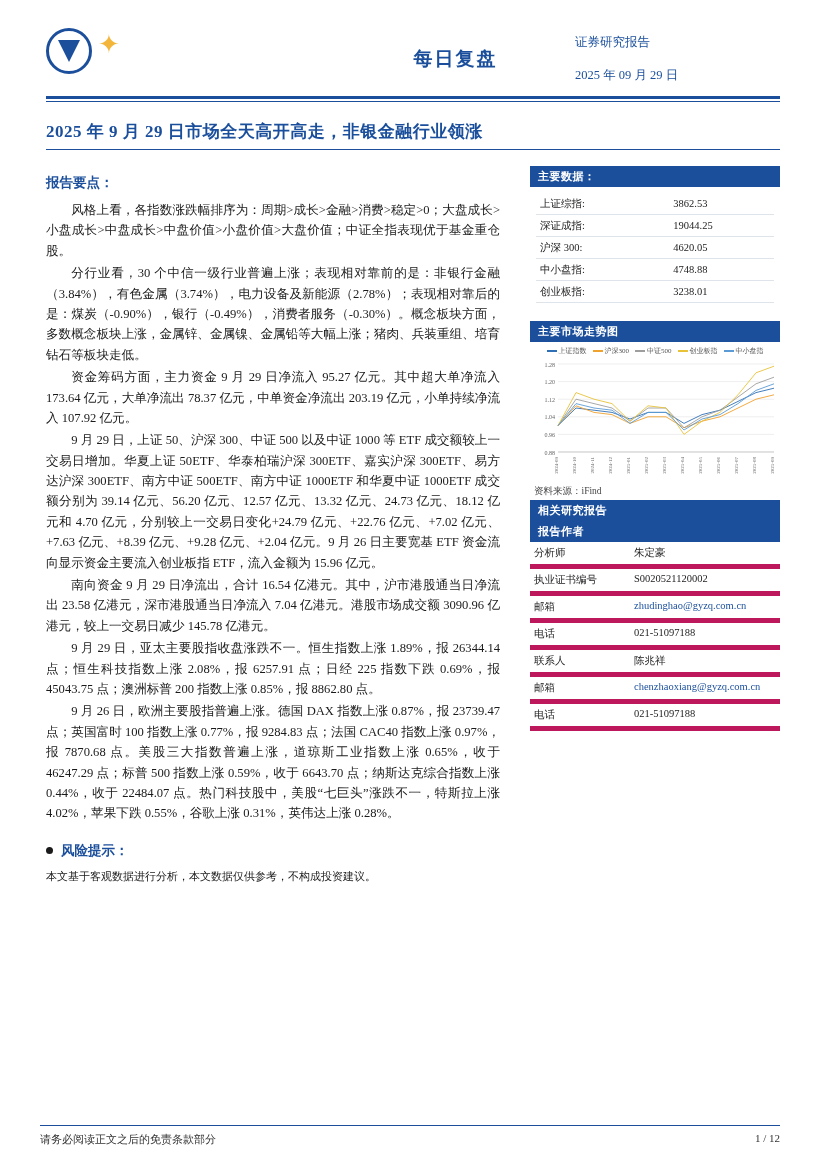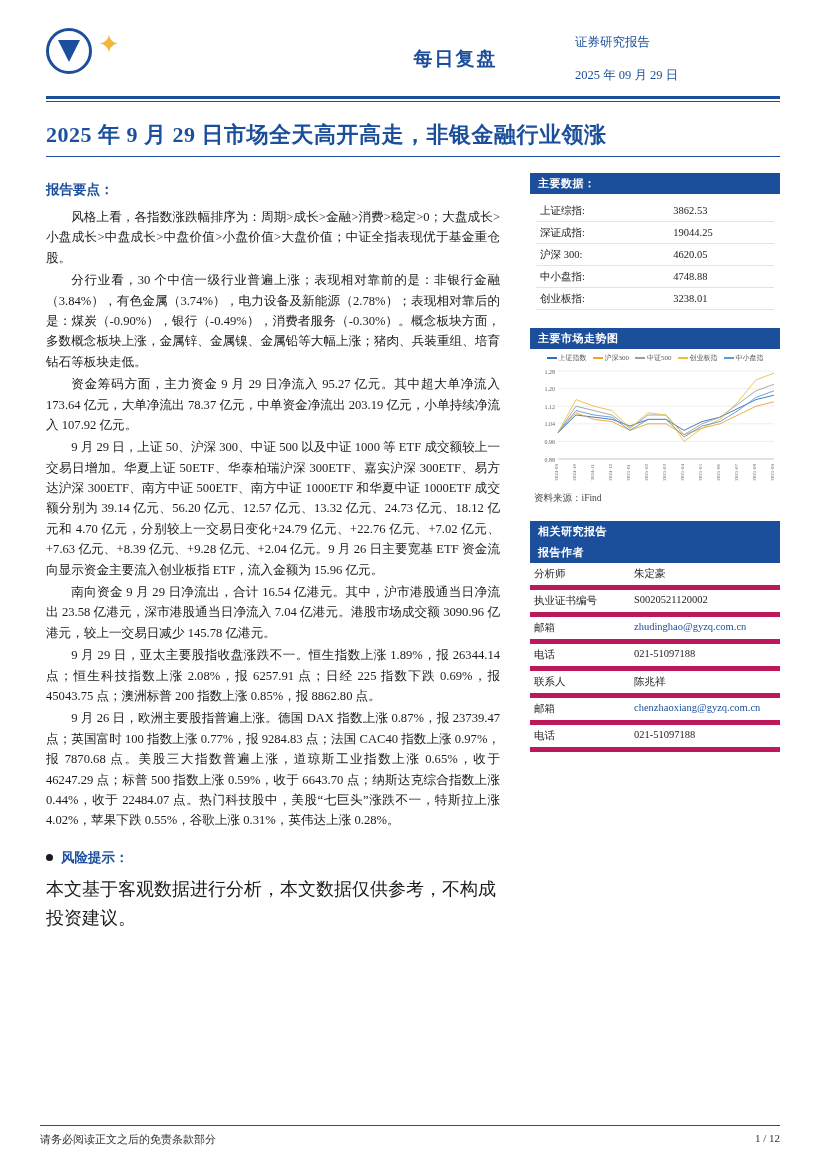--- a/index.html
+++ b/index.html
@@ -50,61 +50,61 @@
   .header-right {
     width: 215px; text-align:left; padding-top: 6px; padding-left: 10px;
   }
   .header-right div { color:#1b4f9c; font-size: 12.5px; margin-bottom: 16px; }
 
   .rule-thick { height: 3px; background:#1b4f9c; margin: 4px 46px 0 46px; }
   .rule-thin  { height: 1px; background:#1b4f9c; margin: 2px 46px 0 46px; }
 
   
   .doc-title {
-    color:#1b4f9c; font-size: 22px; font-weight:bold;
+    color:#1b4f9c; font-size: 17px; font-weight:bold;
     margin: 18px 46px 6px 46px; letter-spacing: .5px;
   }
   .title-underline { height:1px; background:#1b4f9c; margin: 0 46px; }
 
   
   .content { display:flex; padding: 0 46px; margin-top: 16px; }
   .left-col { width: 470px; padding-right: 16px; }
   .right-col { width: 250px; margin-left: 14px; }
 
   .sec-head {
     color:#1b4f9c; font-weight:bold; font-size: 13.5px; margin: 8px 0 8px 0;
   }
   .para {
     font-size: 12.6px; line-height: 1.62; text-align: justify;
     text-indent: 2em; margin: 0 0 2px 0;
   }
 
   .risk-head { display:flex; align-items:center; gap:8px; margin: 18px 0 8px 0; }
   .bullet { width:7px; height:7px; background:#1a1a1a; border-radius:50%; display:inline-block; }
   .risk-title { color:#1b4f9c; font-weight:bold; font-size: 13.5px; }
-  .risk-text { font-size: 18px; line-height:1.6; }
+  .risk-text { font-size: 11px; line-height:1.6; }
 
   
   .box-title {
     background:#1b4f9c; color:#fff; font-size: 11px; font-weight:bold;
     padding: 3px 8px; letter-spacing:.5px;
   }
   .box-body { border-top:none; padding: 6px 6px 8px 6px; }
   .kv-table { width:100%; border-collapse:collapse; font-size: 10.5px; }
   .kv-table td { padding: 3.5px 4px; border-bottom: 1px solid #dfe4ea; color:#222; }
   .kv-table td.k { width: 56%; }
   .kv-table td.v { text-align:left; }
 
   .chart-wrap { padding: 4px 2px 2px 2px; }
   .legend { display:flex; flex-wrap:wrap; gap:6px; font-size:7px; color:#555; justify-content:center; margin-bottom:2px;text-align:center;}
   .legend span { display:flex; align-items:center; gap:2px; }
   .legend i { width:10px; height:2px; display:inline-block; }
   .chart-source { font-size: 9.5px; color:#444; margin-top: 3px; padding-left:2px; }
 
-  .res-title { margin-top: 14px; }
+  .res-title { }
   .author-box { }
   .author-table { width:100%; border-collapse:collapse; font-size: 10.5px; }
   .author-table td { padding: 4px 4px; border-bottom:5px solid #be185d; vertical-align: top; }
   .author-table td.k { width: 40%; color:#222; }
   .author-table td.v { color:#1b4f9c; word-break: break-all; }
   .author-table td.v.dark { color:#222; }
 
   
   .footer {
     position:absolute; left:40px; right:46px; bottom: 22px;

